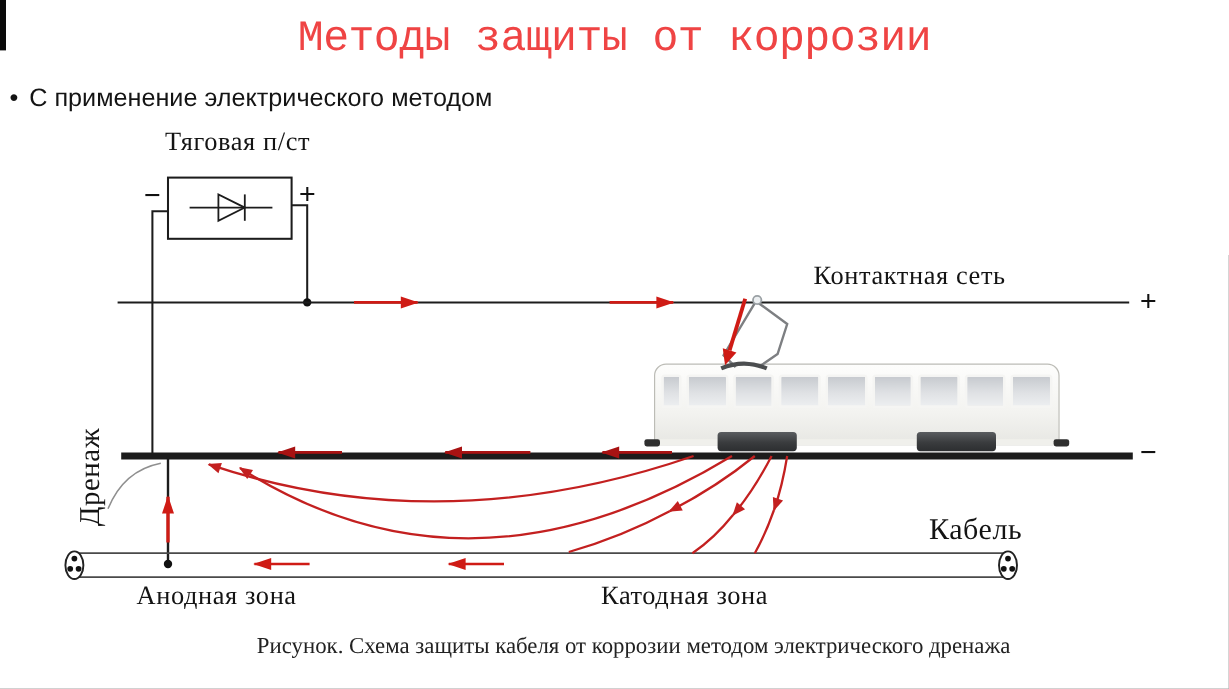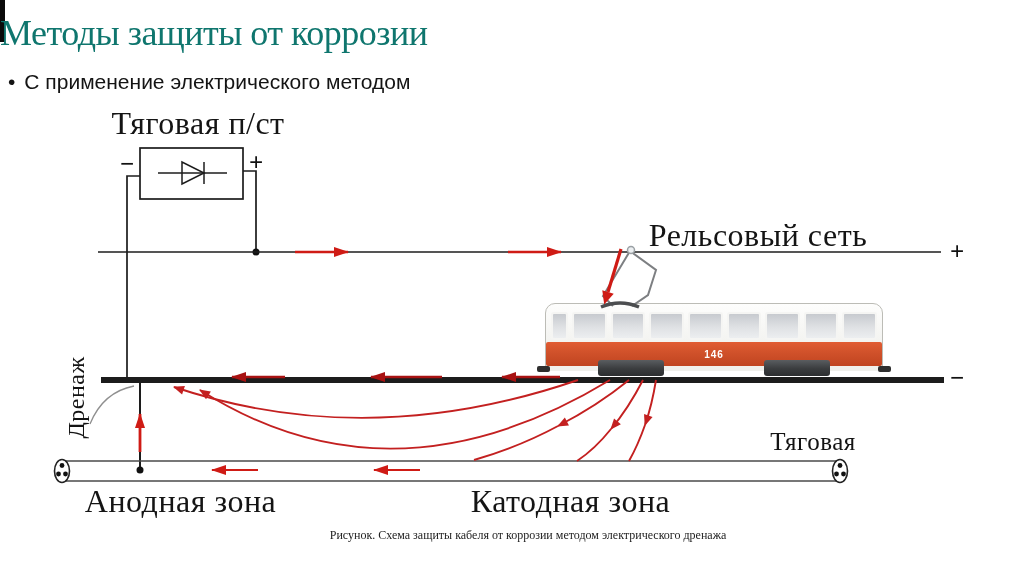--- a/index.html
+++ b/index.html
@@ -2,44 +2,44 @@
 <html style="--arrow-red: #cf1b15; --arrow-dark-red: #a81212; --arc-red: #c32020; --line-black: #1c1c1c; --tram-orange: #d0512a;"><head>
 <meta charset="utf-8">
 <style>
   html,body{margin:0;padding:0;background:#888;}
   .slide{
     position:relative;width:1024px;height:574px;background:#ffffff;
     overflow:hidden;font-family:"Liberation Serif",serif;color:#1c1c1c;
   }
   .edge-bar{position:absolute;left:0;top:0;width:5px;height:42px;background:#0a0a0a;}
   .title{
-    position:absolute;left:0;right:0;top:12px;margin:0;
-    font-family:Liberation Serif, serif;font-weight:400;font-size:36px;
-    letter-spacing:-0.5px;color:#0f766e;
+    position:absolute;left:0;right:0;top:12px;margin:0;text-align:center;
+    font-family:Liberation Mono, monospace;font-weight:400;font-size:36px;
+    letter-spacing:-0.5px;color:#ef4444;
   }
   .bullet-line{
     position:absolute;left:8px;top:70px;display:flex;gap:9px;align-items:baseline;
     font-family:"Liberation Sans",sans-serif;font-size:21px;color:#141414;
   }
   .diagram{position:absolute;left:0;top:0;width:1024px;height:574px;}
   svg.linework{position:absolute;left:0;top:0;z-index:3;}
   .ln{stroke:var(--line-black);fill:none;}
   .red{stroke:var(--arrow-red);fill:none;}
   .dred{stroke:var(--arrow-dark-red);fill:none;}
   .arc{stroke:var(--arc-red);fill:none;}
   .fill-red{fill:var(--arrow-red);}
   .fill-dred{fill:var(--arrow-dark-red);}
   .fill-arc{fill:var(--arc-red);}
   .gray{stroke:#8f8f8f;fill:none;}
   .pant{stroke:#7d7f82;fill:none;}
 
-  .dlabel{position:absolute;z-index:4;text-align:center;font-size:32px;letter-spacing:0.5px;color:#141414;}
+  .dlabel{position:absolute;z-index:4;text-align:center;font-size:22px;letter-spacing:0.5px;color:#141414;}
   .sign{position:absolute;z-index:4;width:22px;text-align:center;font-size:25px;font-weight:700;color:#111;}
   .caption{position:absolute;z-index:4;left:112px;top:528px;width:832px;text-align:center;
-    font-size:12px;color:#222;}
+    font-size:19px;color:#222;}
 
   
   .tram{position:absolute;left:545px;top:302px;width:338px;height:78px;z-index:2;}
   .tram-body{position:absolute;left:0;top:1px;right:0;height:68px;
     background:linear-gradient(180deg,#fdfdfc 0%,#f3f3f0 60%,#e7e7e3 100%);
     border:1px solid #bcbcb6;border-radius:10px 10px 5px 5px;box-sizing:border-box;}
   .tram-roof{position:absolute;left:3px;right:3px;top:1px;height:9px;
     background:linear-gradient(180deg,#ececе8,#fbfbfa);border-radius:9px 9px 0 0;}
   .tram-windows{position:absolute;left:6px;right:6px;top:10px;height:28px;display:flex;gap:4px;}
   .tram-window{flex:1;background:linear-gradient(180deg,#c7cacf 0%,#dfe1e4 55%,#eceef0 100%);
@@ -82,23 +82,20 @@
         <div class="tram-window front"></div>
         <div class="tram-window"></div>
         <div class="tram-window"></div>
         <div class="tram-window"></div>
         <div class="tram-window"></div>
         <div class="tram-window"></div>
         <div class="tram-window"></div>
         <div class="tram-window"></div>
         <div class="tram-window"></div>
       </div>
-      <div class="tram-band">
-        <span class="tram-number">146</span>
-      </div>
       <div class="tram-skirt"></div>
       <div class="bogie b1"></div>
       <div class="bogie b2"></div>
       <div class="coupler cl"></div>
       <div class="coupler cr"></div>
     </div>
 
     <svg class="linework" width="1024" height="574" viewBox="0 0 1024 574">
       <defs>
         <marker id="ah-red" markerUnits="userSpaceOnUse" markerWidth="18" markerHeight="14" refX="15" refY="6" orient="auto">
@@ -184,23 +181,23 @@
         <path d="M 645,425 Q 638,445 629,461" class="arc" stroke-width="1.9"></path>
       </g>
 
       <line x1="140" y1="452" x2="140" y2="414" class="red" stroke-width="2.8" marker-end="url(#ah-red)"></line>
 
       <line x1="258" y1="470" x2="212" y2="470" class="red" stroke-width="2.2" marker-end="url(#ah-red)"></line>
       <line x1="420" y1="470" x2="374" y2="470" class="red" stroke-width="2.2" marker-end="url(#ah-red)"></line>
     </svg>
 
     <div class="dlabel" style="left:98px;top:105px;width:200px;">Тяговая п/ст</div>
-    <div class="dlabel" style="left:648px;top:217px;width:220px;">Рельсовый сеть</div>
+    <div class="dlabel" style="left:648px;top:217px;width:220px;">Контактная сеть</div>
     <div class="dlabel rot-label" style="left:16px;top:384px;width:120px;font-size:24px;">Дренаж</div>
-    <div class="dlabel" style="left:763px;top:428px;width:100px;font-size:25px;">Тяговая</div>
+    <div class="dlabel" style="left:763px;top:428px;width:100px;font-size:25px;">Кабель</div>
     <div class="dlabel" style="left:468px;top:483px;width:205px;">Катодная зона</div>
     <div class="dlabel" style="left:78px;top:483px;width:205px;">Анодная зона</div>
 
     <div class="sign" style="left:116px;top:150px;">−</div>
     <div class="sign" style="left:245px;top:149px;">+</div>
     <div class="sign" style="left:946px;top:238px;">+</div>
     <div class="sign" style="left:946px;top:364px;">−</div>
 
     <div class="caption">Рисунок. Схема защиты кабеля от коррозии методом электрического дренажа</div>
   </div>

